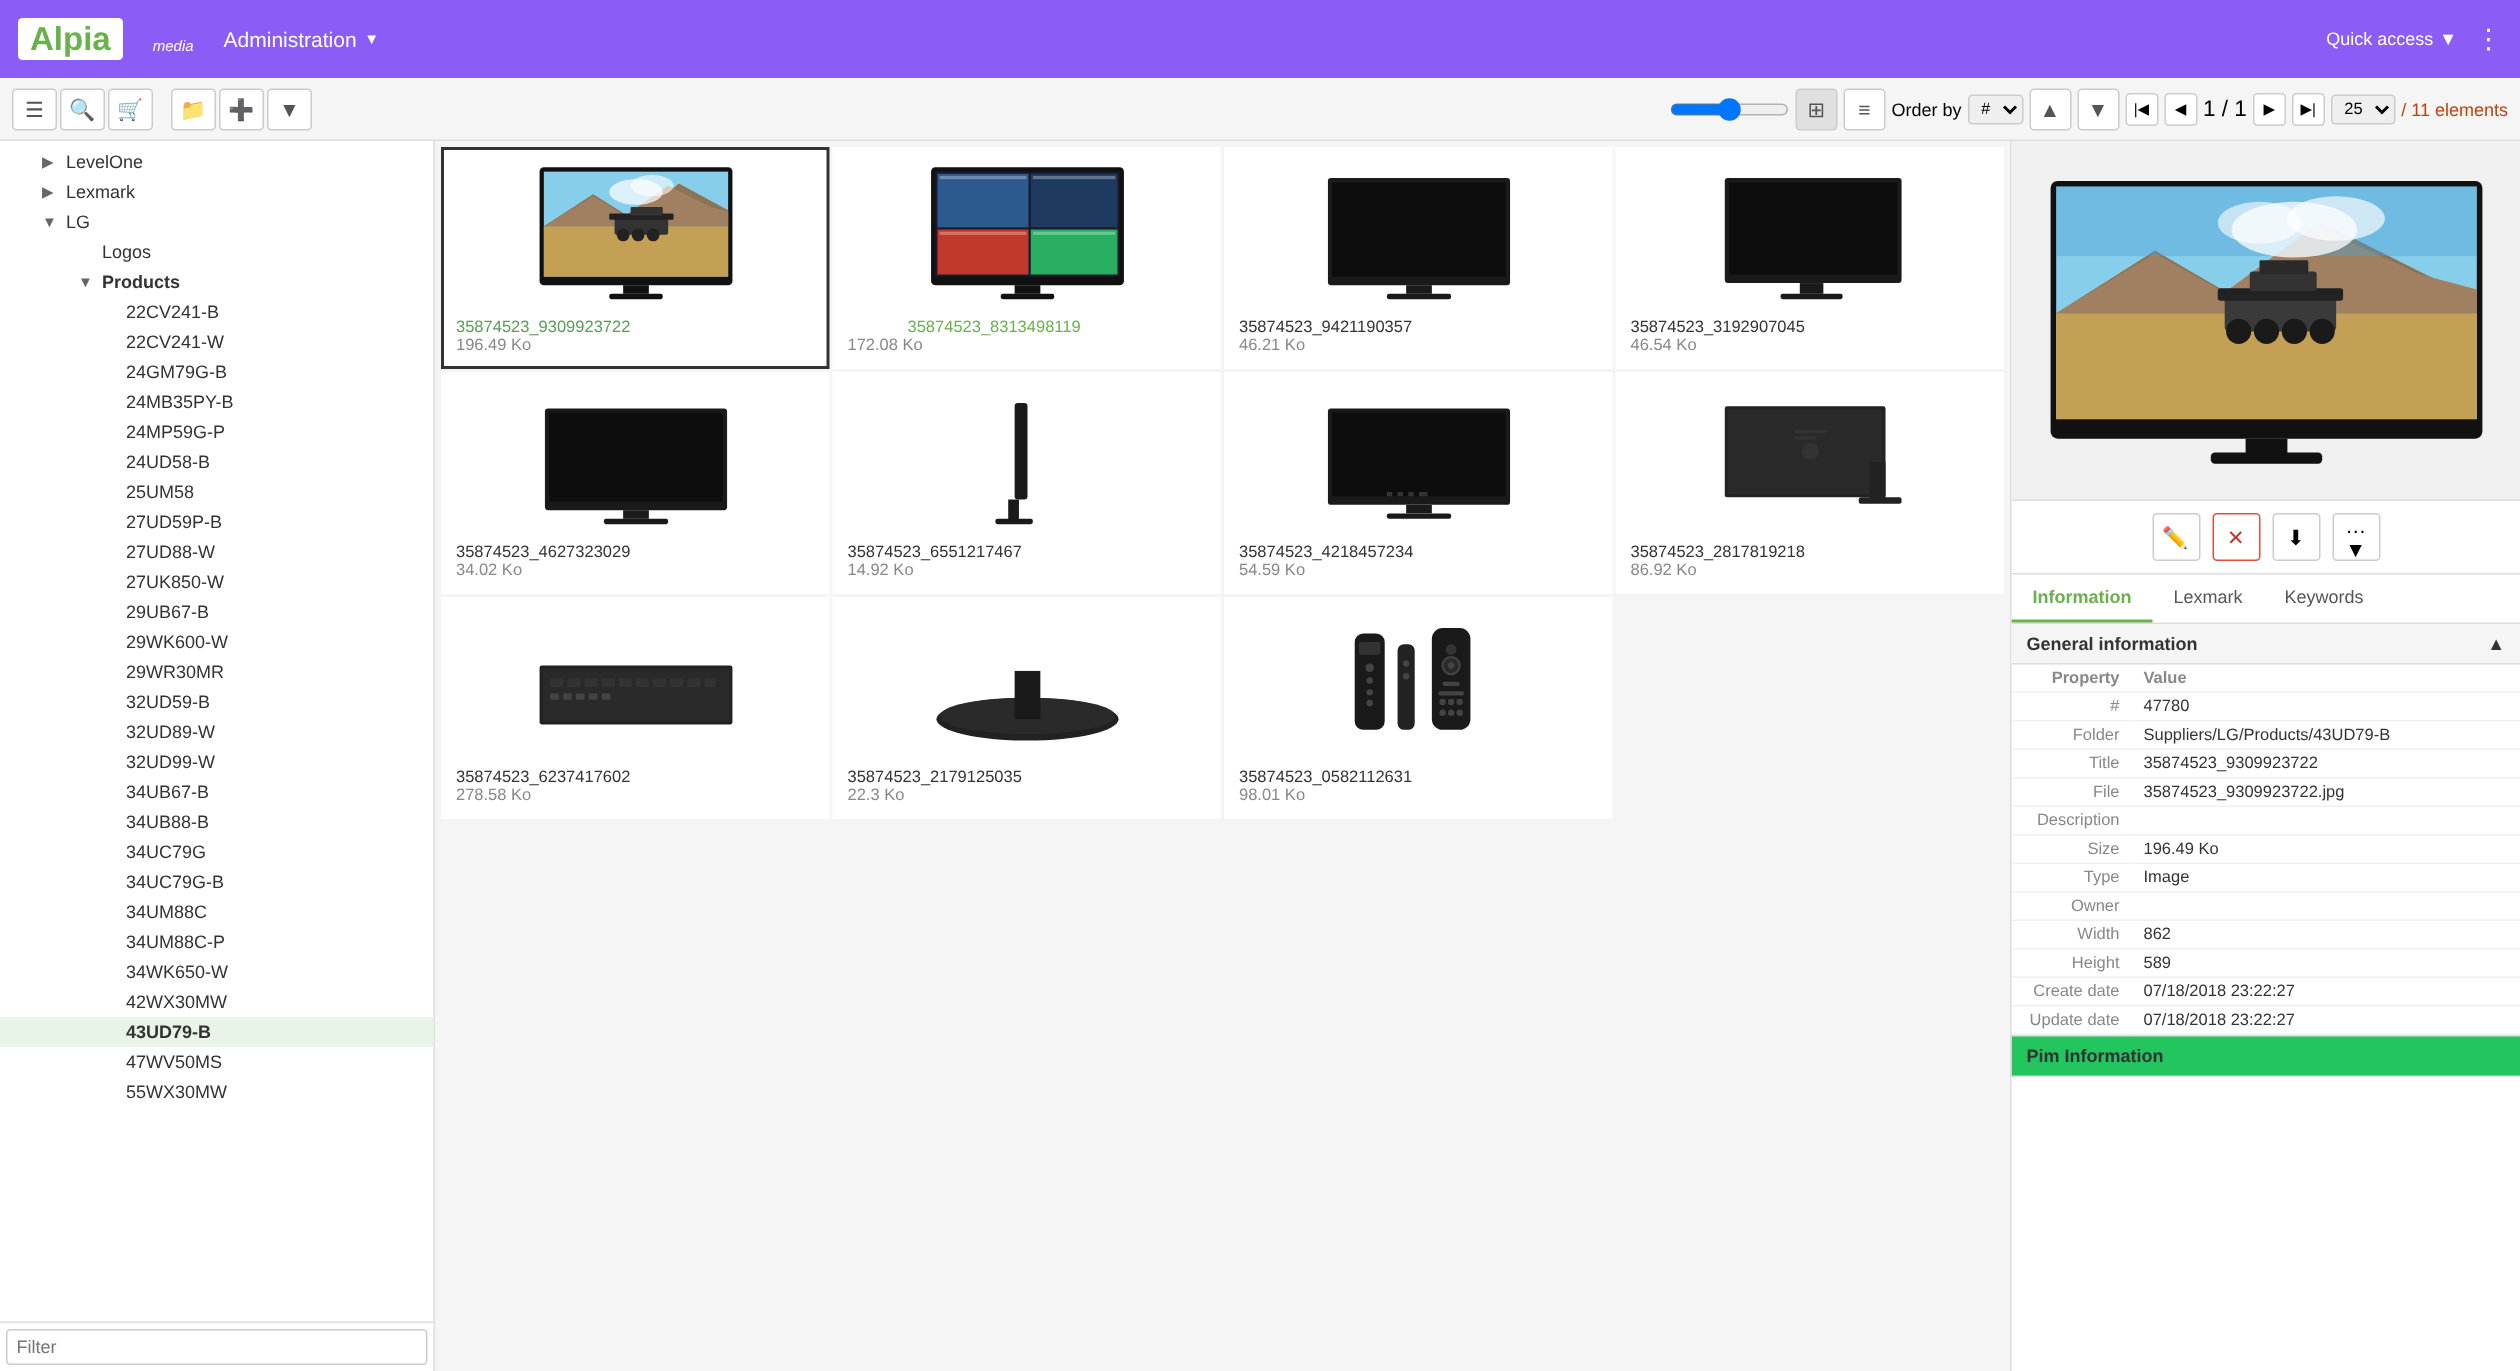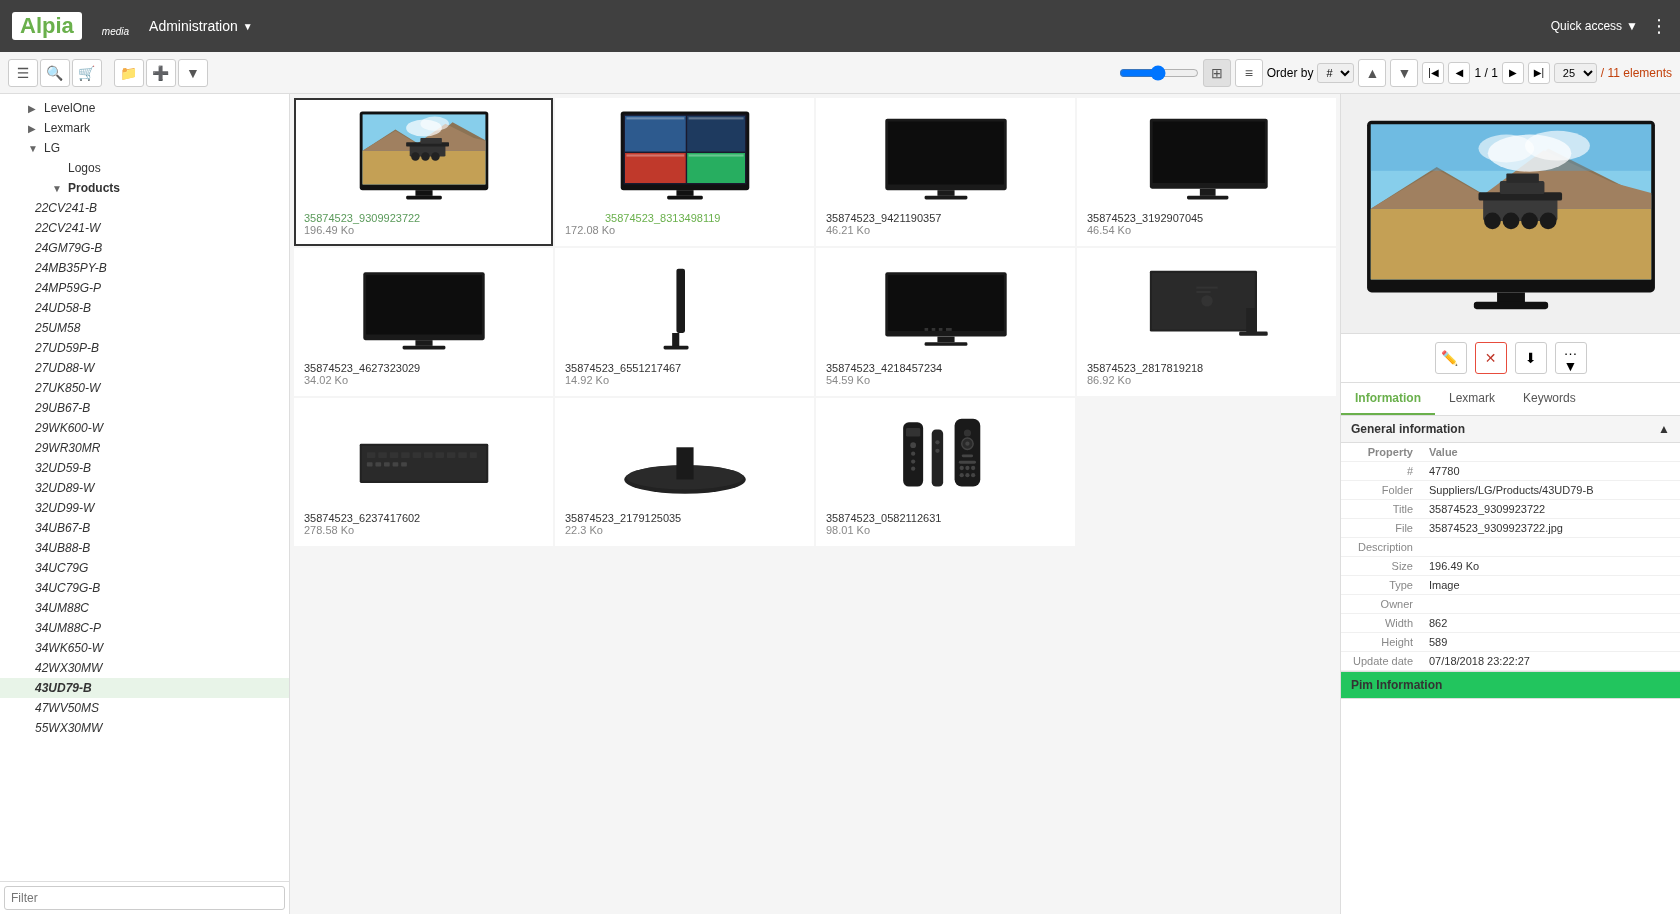--- a/index.html
+++ b/index.html
@@ -1,20 +1,20 @@
 <!DOCTYPE html>
 <html><head>
   <meta charset="utf-8">
   <style>
     * { box-sizing: border-box; margin: 0; padding: 0; }
     body { font-family: Arial, sans-serif; font-size: 12px; background: #f0f0f0; overflow: hidden; }
 
     
     .top-nav {
-      background: #404040;
+      background: #8b5cf6;
       height: 52px;
       display: flex;
       align-items: center;
       padding: 0 12px;
       position: relative;
     }
     .logo {
       display: flex;
       align-items: center;
       margin-right: 20px;
@@ -102,21 +102,21 @@
     }
     .nav-btn {
       width: 22px; height: 22px;
       border: 1px solid #ccc;
       background: white;
       border-radius: 3px;
       cursor: pointer;
       display: flex; align-items: center; justify-content: center;
       font-size: 10px;
     }
-    .page-info { font-size: 12px; }
+    .page-info { font-size: 15px; }
     .page-select {
       border: 1px solid #ccc; padding: 2px 4px; border-radius: 3px; font-size: 11px;
     }
     .elements-count { font-size: 12px; color: #c2410c; }
 
     
     .main-layout {
       display: flex;
       height: calc(914px - 52px - 42px);
     }
@@ -143,21 +143,21 @@
       align-items: center;
       gap: 4px;
       white-space: nowrap;
       color: #333;
       font-size: 12px;
     }
     .tree-item.selected { background: #e8f4e8; }
     .tree-arrow { font-size: 10px; color: #666; width: 12px; }
     .tree-indent-1 { padding-left: 28px; }
     .tree-indent-2 { padding-left: 52px; }
-    .tree-indent-3 { padding-left: 35px; font-style: italic; }
+    .tree-indent-3 { padding-left: 84px; }
     .sidebar-filter {
       padding: 4px;
       border-top: 1px solid #ddd;
     }
     .sidebar-filter input {
       width: 100%;
       padding: 4px 6px;
       border: 1px solid #ccc;
       border-radius: 3px;
       font-size: 12px;
@@ -830,20 +830,24 @@
             </tr>
             <tr>
               <td>Width</td>
               <td>862</td>
             </tr>
             <tr>
               <td>Height</td>
               <td>589</td>
             </tr>
             <tr>
+              <td>Create date</td>
+              <td>07/18/2018 23:22:27</td>
+            </tr>
+            <tr>
               <td>Update date</td>
               <td>07/18/2018 23:22:27</td>
             </tr>
           </tbody>
       </table>
     </div>
 
     <div class="pim-section-header">
       <span>Pim Information</span>
     </div>

